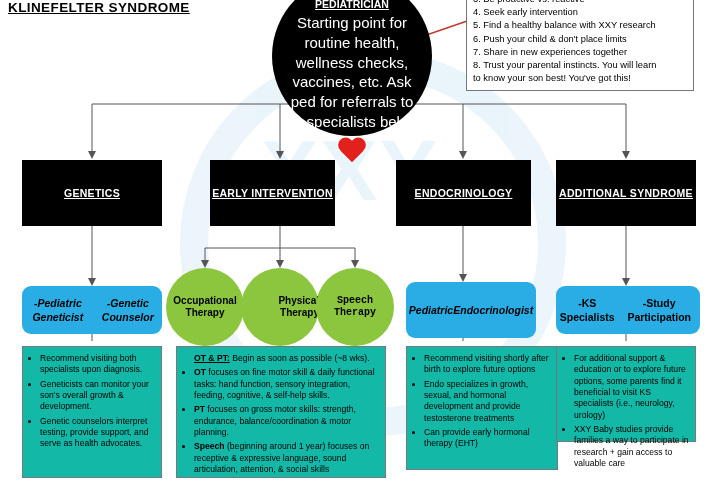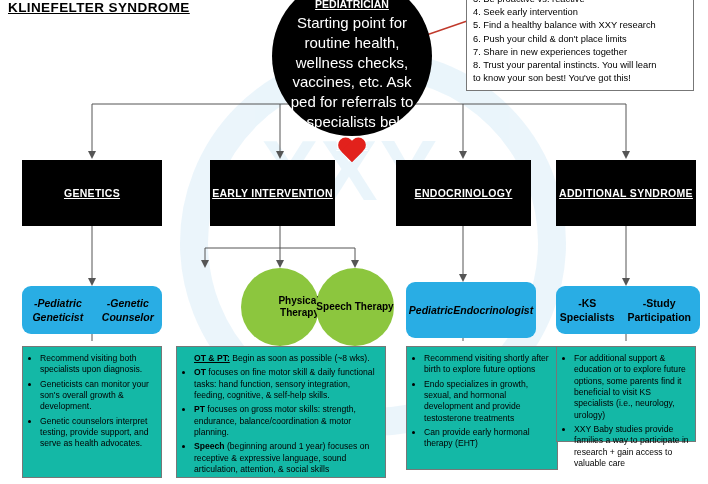--- a/index.html
+++ b/index.html
@@ -103,21 +103,21 @@
 
   
   .circle{
     position:absolute;width:78px;height:78px;border-radius:50%;
     background:#8cc63e;color:#000;
     display:flex;align-items:center;justify-content:center;text-align:center;
     font-size:10px;font-weight:bold;line-height:1.25;
   }
   #circ0{left:166px;top:268px;}
   #circ1{left:241px;top:268px;text-align:right;}
-  #circ2{left:316px;top:268px;}
+  #circ2{left:316px;top:268px;font-family:Liberation Mono, monospace;}
 
   
   .detail{
     position:absolute;border:1px solid #777;background:#14b8a6;
     box-sizing:border-box;padding:6px 6px 6px 4px;
     font-size:8.6px;line-height:1.32;
   }
   #det0{left:22px;top:346px;width:140px;height:132px;}
   #det1{left:176px;top:346px;width:210px;height:132px;}
   #det2{left:406px;top:346px;width:152px;height:124px;}
@@ -217,20 +217,23 @@
     </div>
     <div class="blue" id="blue1">
       <span>Pediatric</span>
       <span>Endocrinologist</span>
     </div>
     <div class="blue" id="blue2">
       <span>-KS Specialists</span>
       <span>-Study Participation</span>
     </div>
 
+    <div class="circle" id="circ0">
+      <span>Occupational Therapy</span>
+    </div>
     <div class="circle" id="circ1">
       <span>Physical Therapy</span>
     </div>
     <div class="circle" id="circ2">
       <span>Speech Therapy</span>
     </div>
 
     <div class="detail" id="det0">
       <ul>
         <li>Recommend visiting both specialists upon diagnosis.</li>

